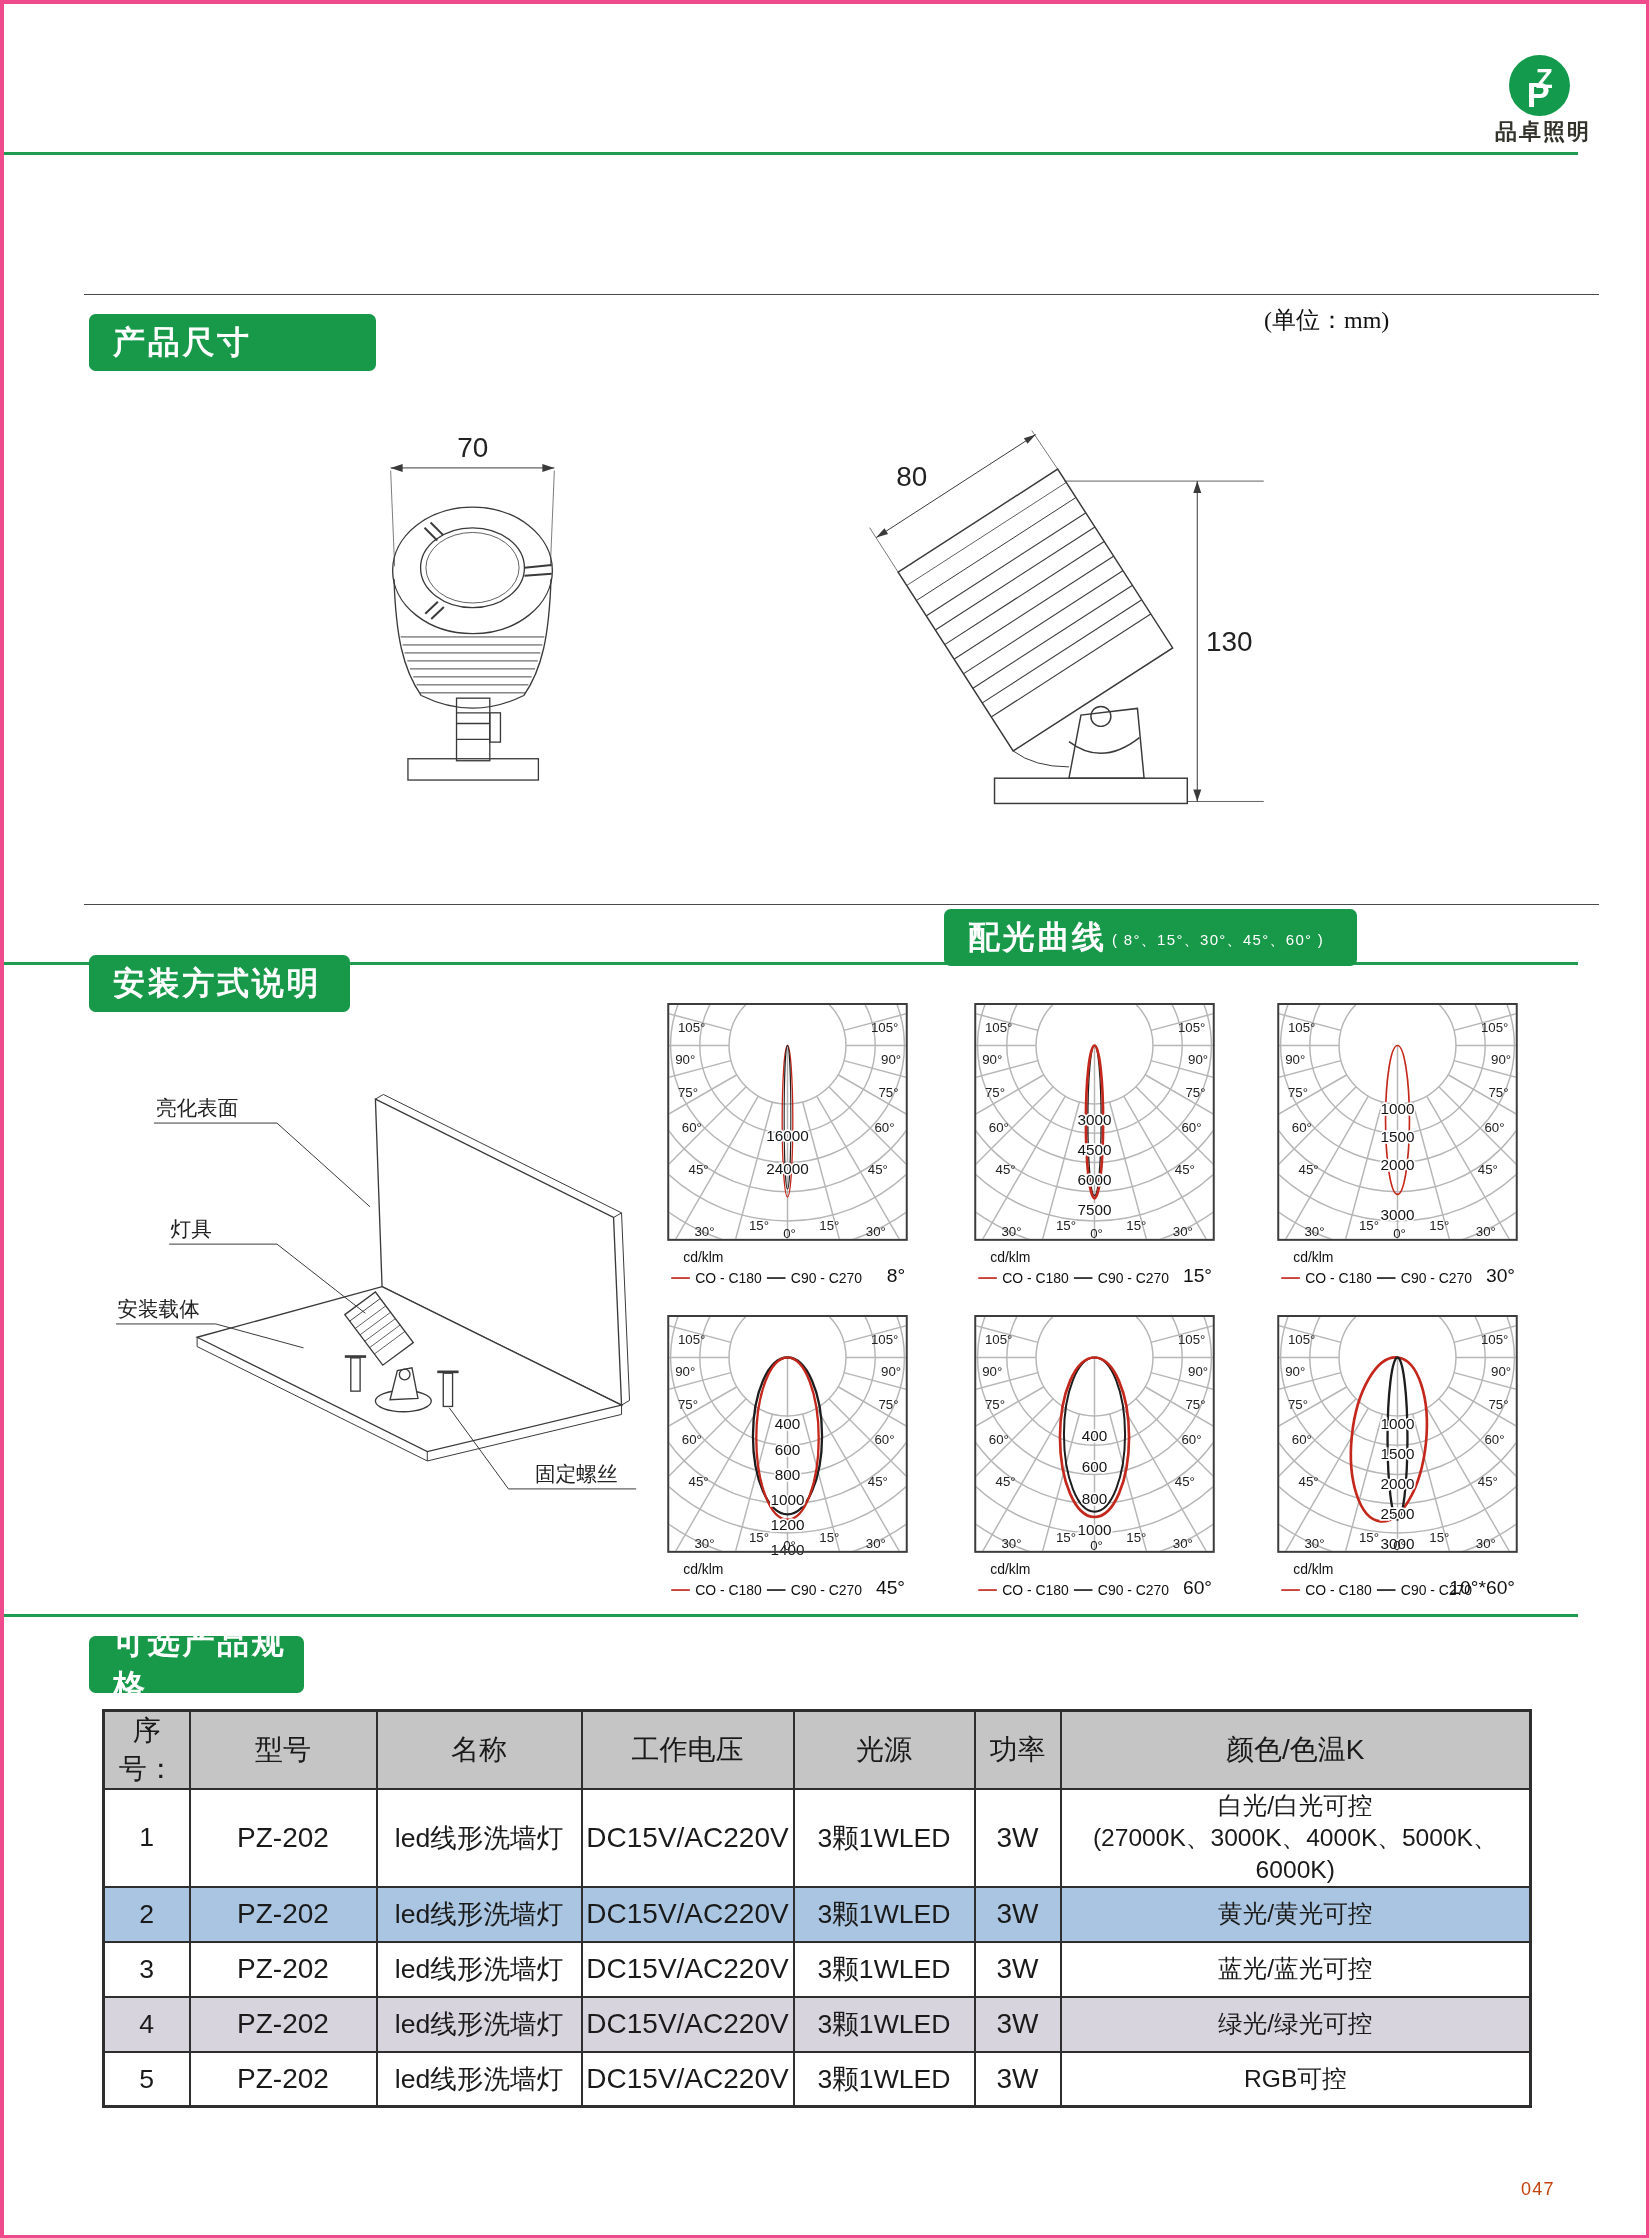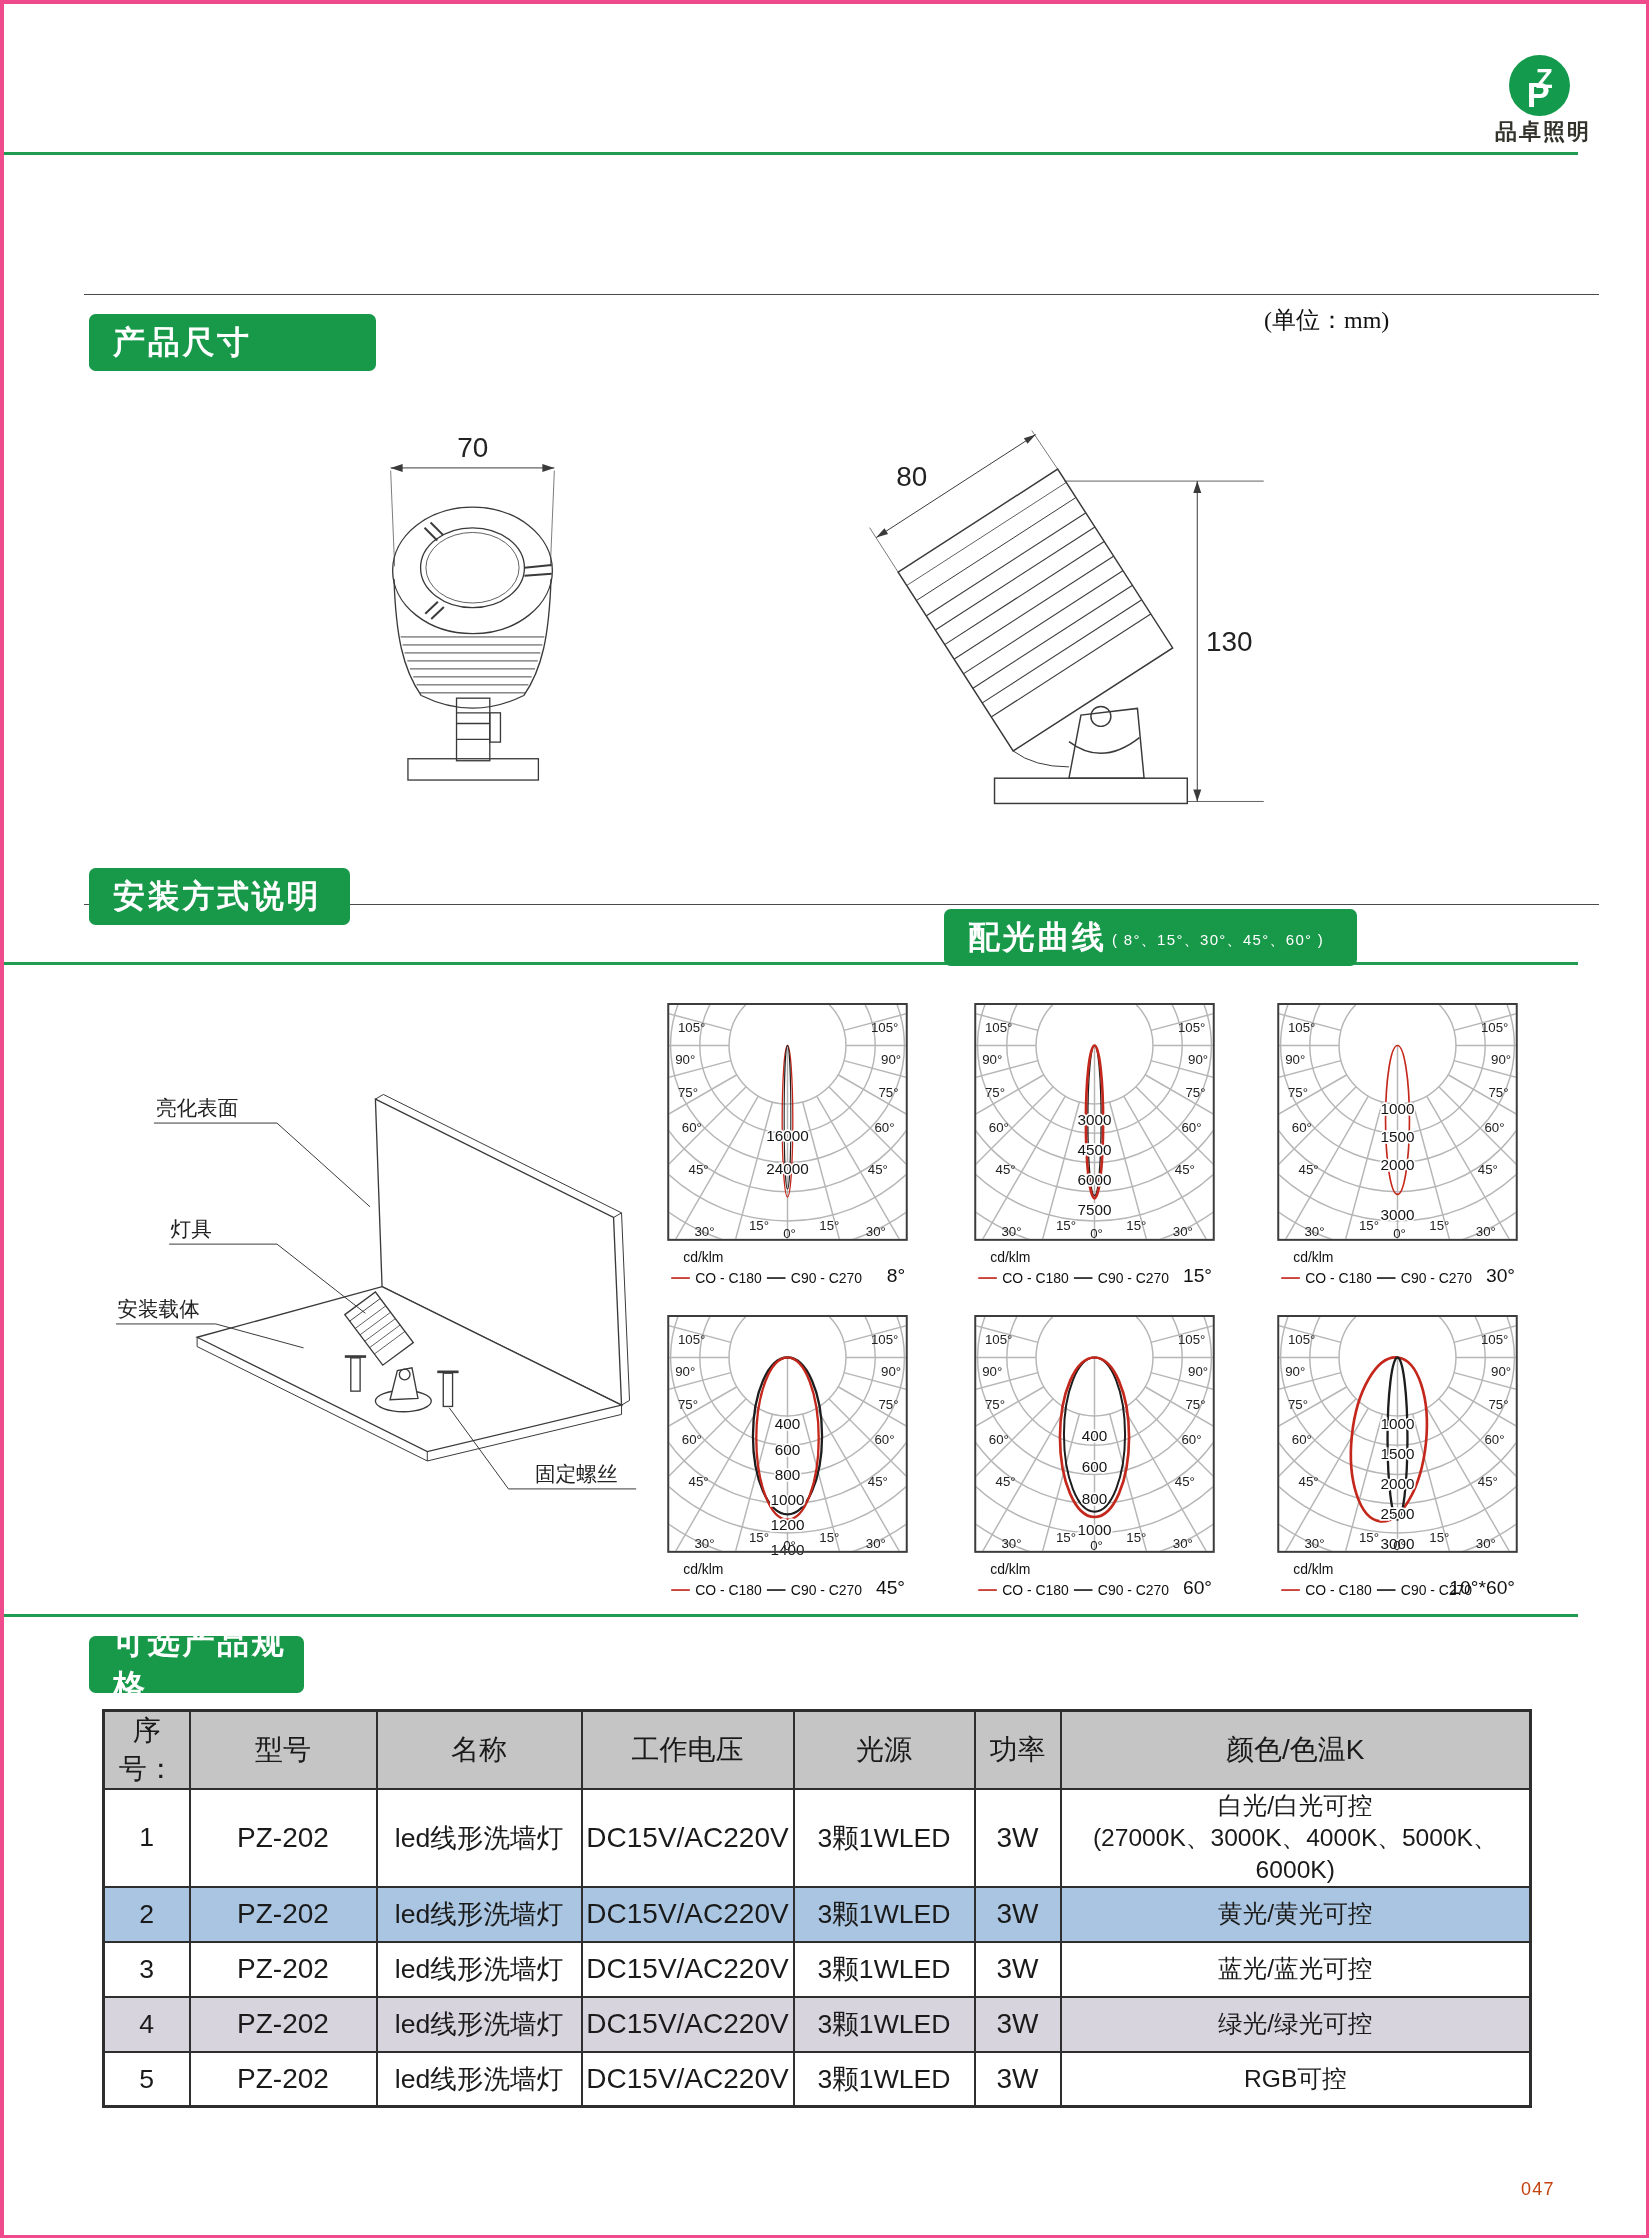--- a/index.html
+++ b/index.html
@@ -125,21 +125,21 @@
       <line x1="545" y1="78" x2="545" y2="560" stroke-width="1.5"></line>
       <polygon points="545,78 539,96 551,96" fill="#3a3a3a" stroke="none"></polygon>
       <polygon points="545,560 539,542 551,542" fill="#3a3a3a" stroke="none"></polygon>
     </g>
     <text class="dim-text" x="92" y="86">80</text>
     <text class="dim-text" x="558" y="334">130</text>
   </svg>
 
   <div class="hr-dark" style="left:80px;top:900px;width:1515px;"></div>
   <div class="hr-green" style="left:0;top:958px;width:1574px;"></div>
-  <div class="badge" style="left:85px;top:864px;width:261px;height:57px;z-index:2;">
+  <div class="badge" style="left:85px;top:951px;width:261px;height:57px;z-index:2;">
     <span class="big">安装方式说明</span>
   </div>
   <div class="badge" style="left:940px;top:905px;width:413px;height:57px;z-index:2;">
     <span class="big">配光曲线</span>
     <span class="small">( 8°、15°、30°、45°、60° )</span>
   </div>
 
   <svg class="abs" style="left:100px;top:990px;" width="612" height="612" viewBox="0 0 920 920">
     <g fill="none" stroke="#3a3a3a" stroke-width="2">
 

